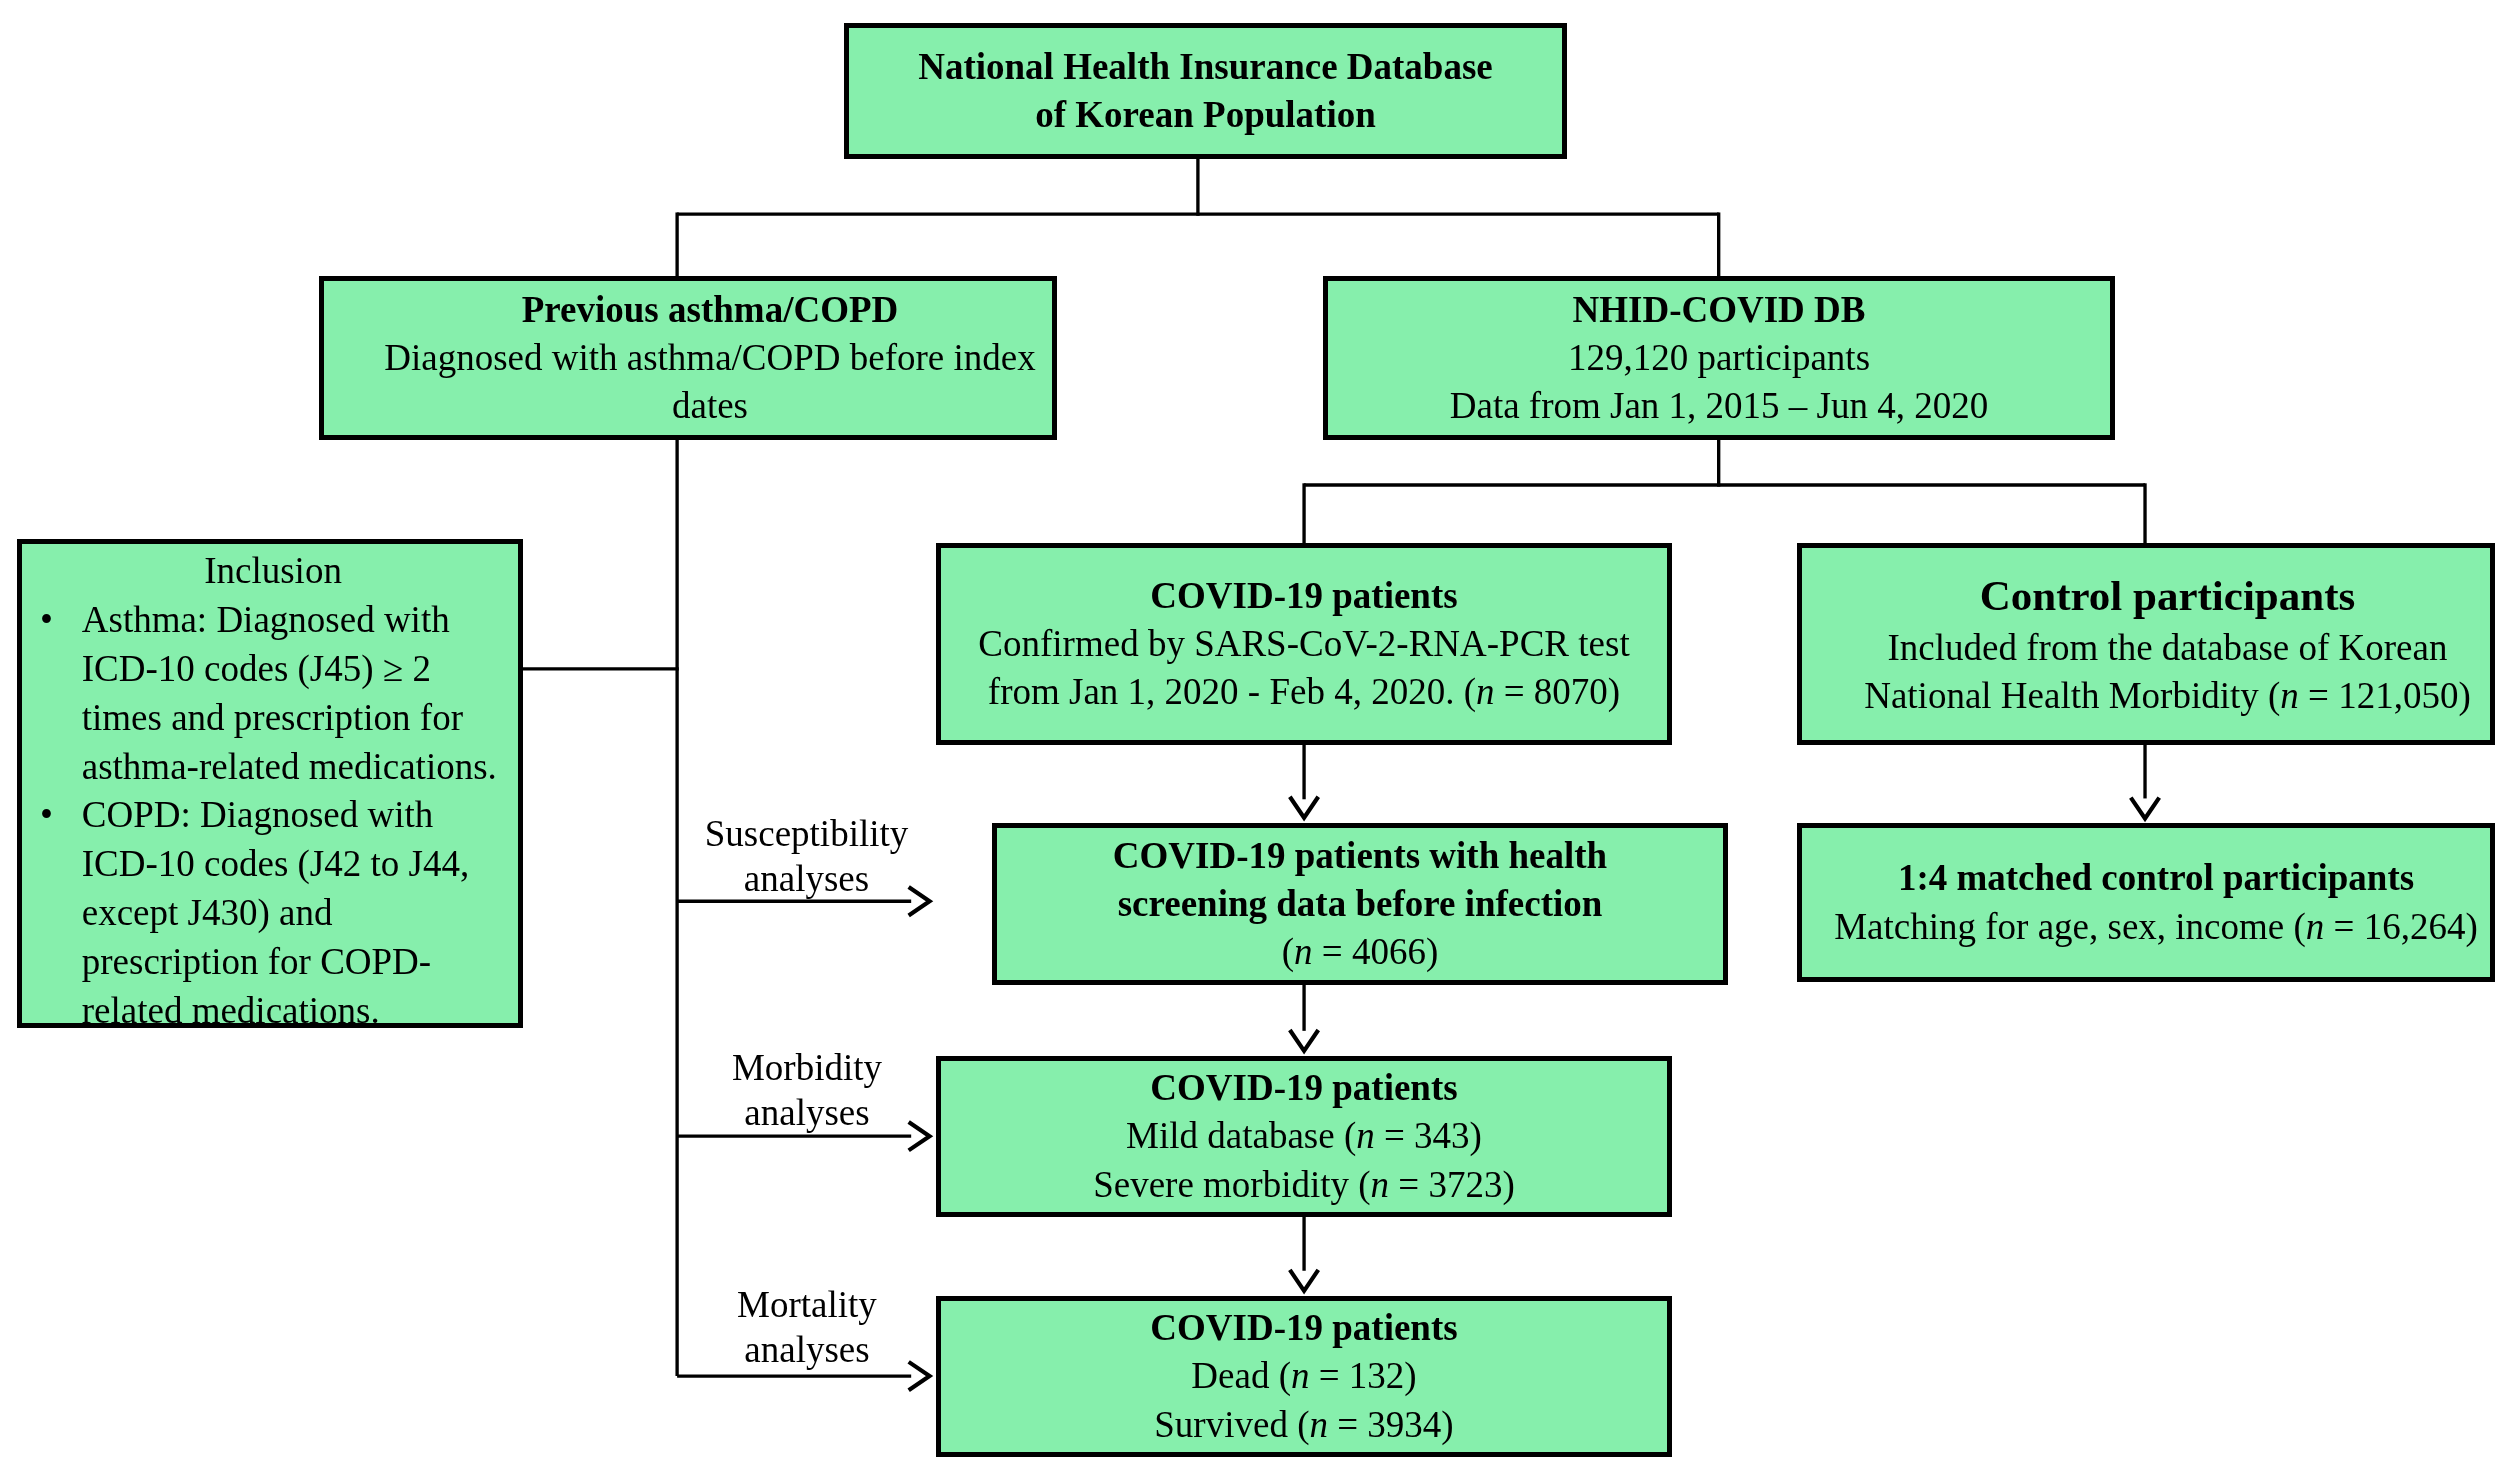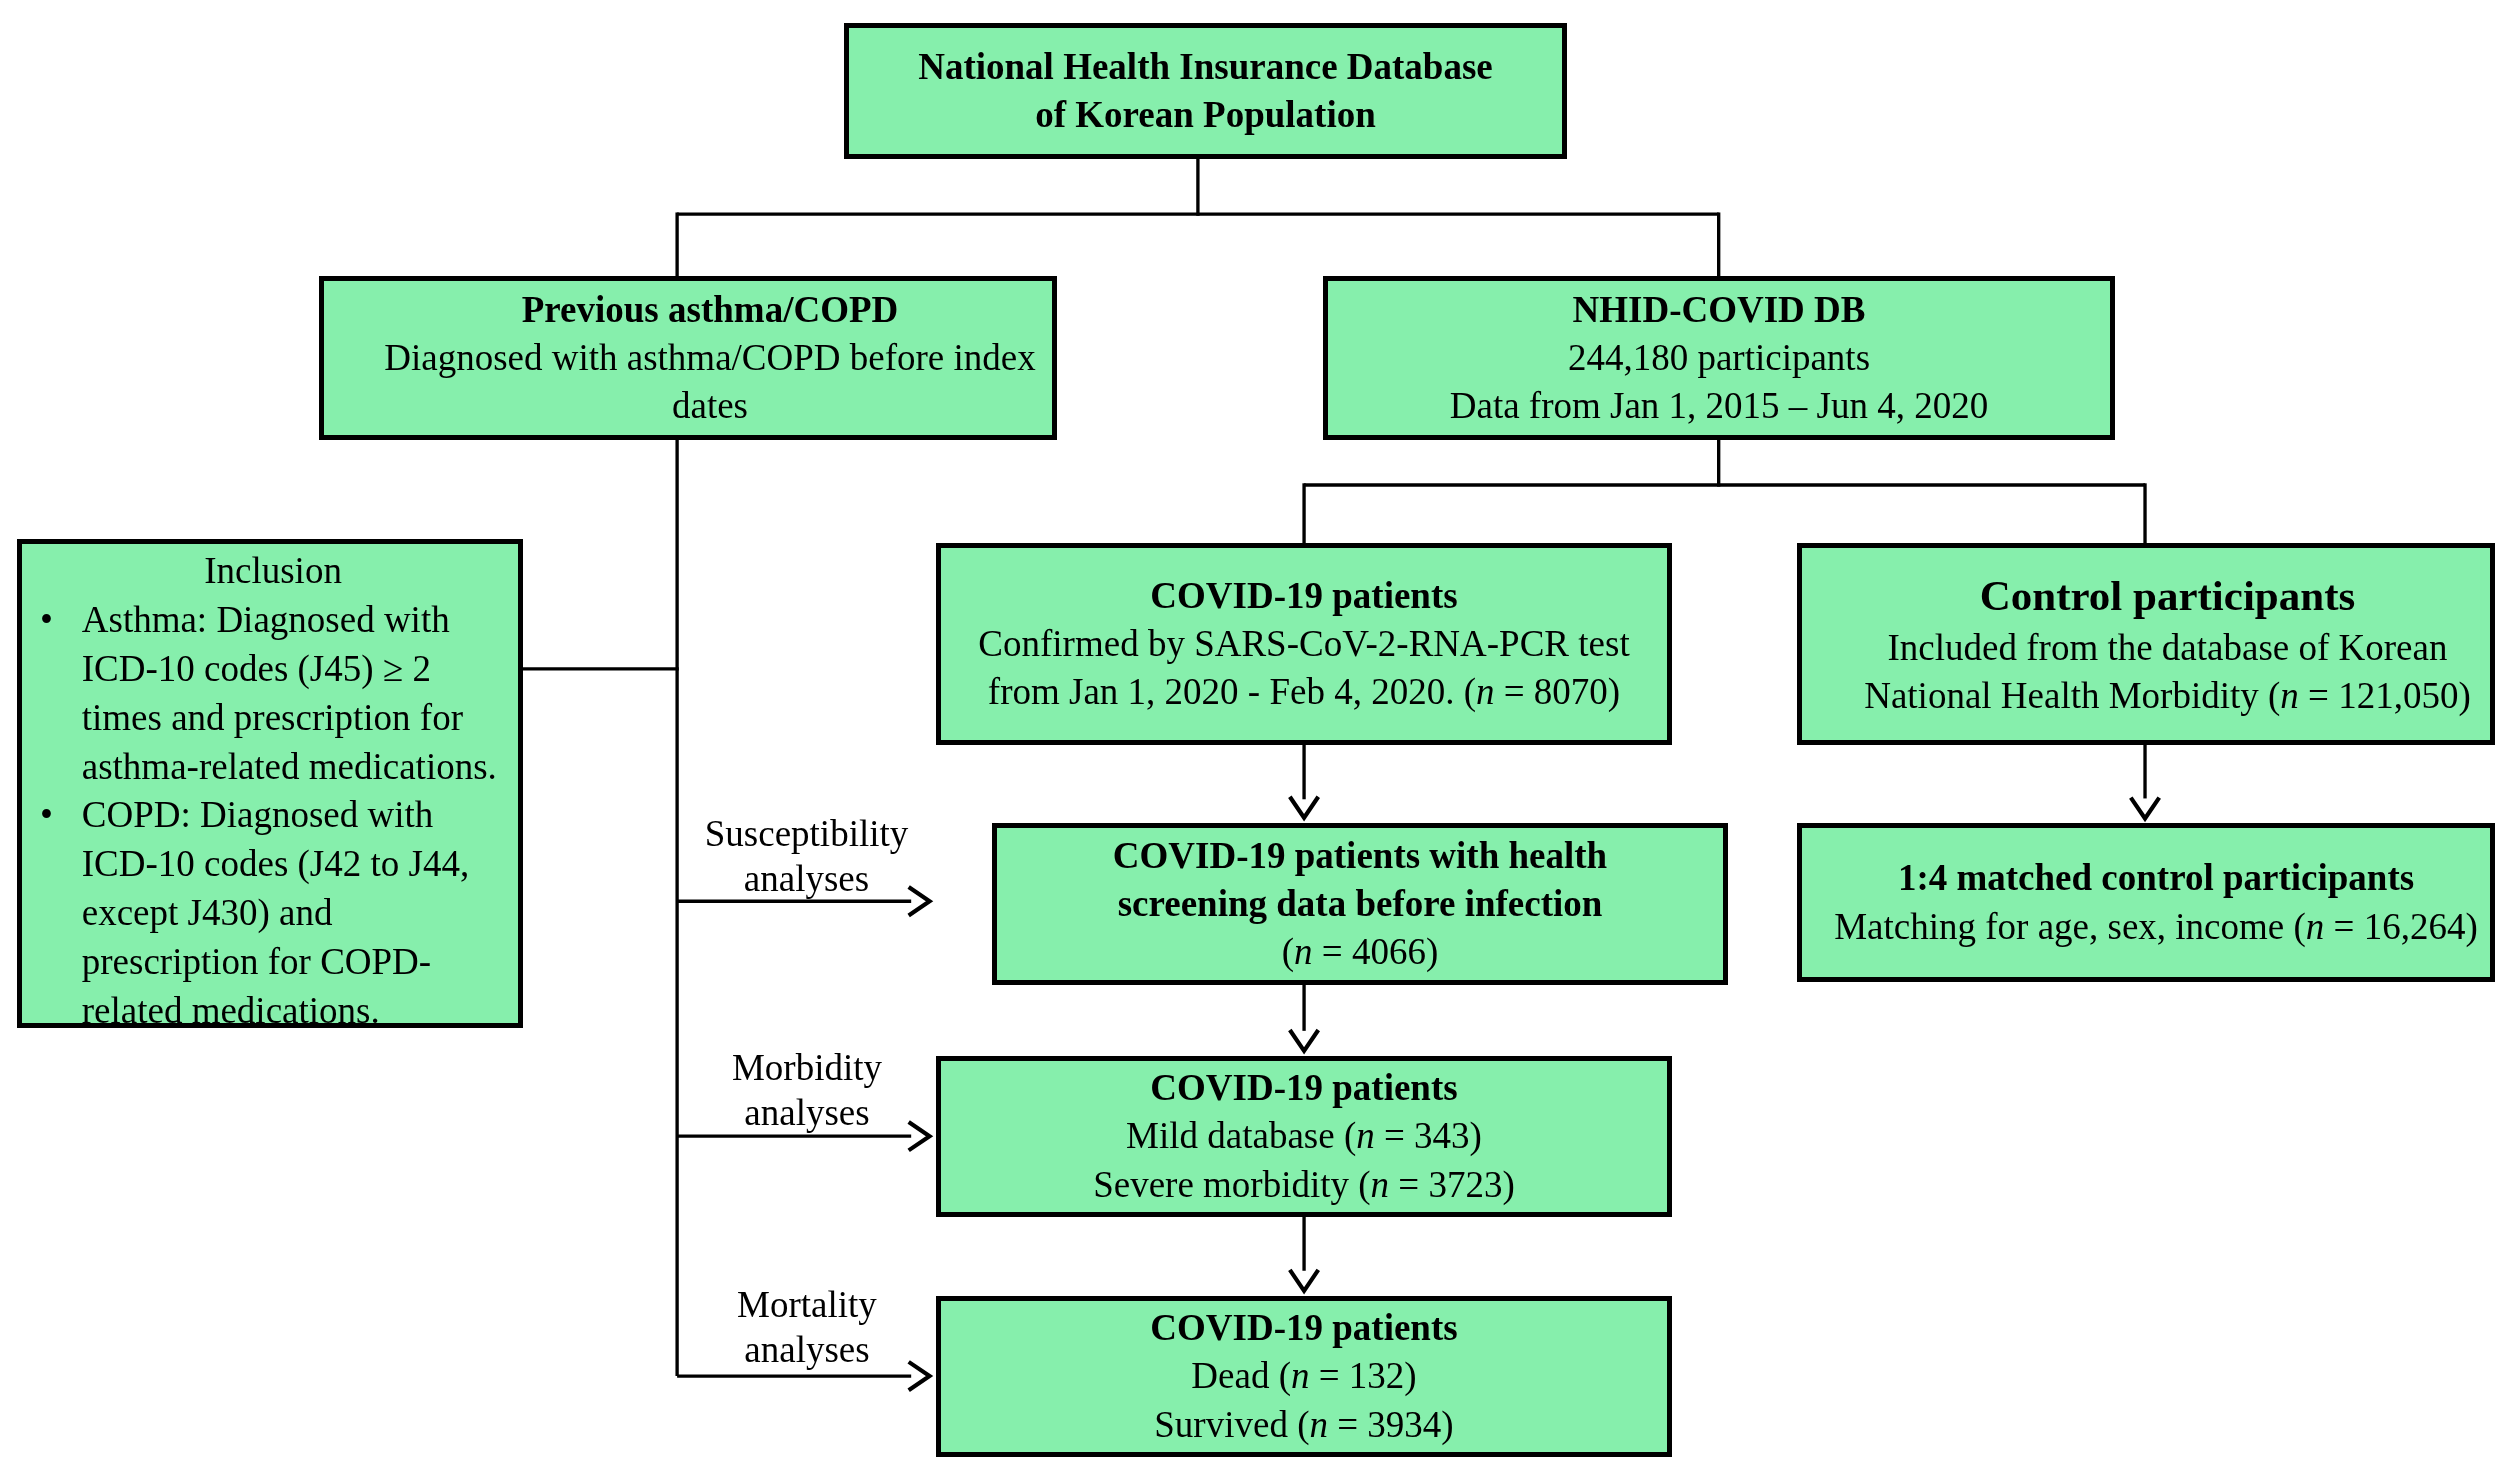--- a/index.html
+++ b/index.html
@@ -95,21 +95,21 @@
   </div>
 
   <div class="box" style="left:319px; top:276px; width:738px; height:164px;padding-left:44px;">
     <div class="bold nw">Previous asthma/COPD</div>
     <div class="nw">Diagnosed with asthma/COPD before index</div>
     <div class="nw">dates</div>
   </div>
 
   <div class="box" style="left:1323px; top:276px; width:792px; height:164px;">
     <div class="bold nw">NHID-COVID DB</div>
-    <div class="nw">244,180 participants</div>
+    <div class="nw">129,120 participants</div>
     <div class="nw">Data from Jan 1, 2015 – Jun 4, 2020</div>
   </div>
 
   <div class="box inclusion" style="left:16.7px; top:539px; width:506px; height:489px;">
     <div class="inclusion-title">Inclusion</div>
     <div class="bullet-row">
       <span class="bullet-glyph">•</span>
       <span class="bullet-text">Asthma: Diagnosed with ICD-10 codes (J45) ≥ 2 times and prescription for asthma-related medications.</span>
     </div>
     <div class="bullet-row">

